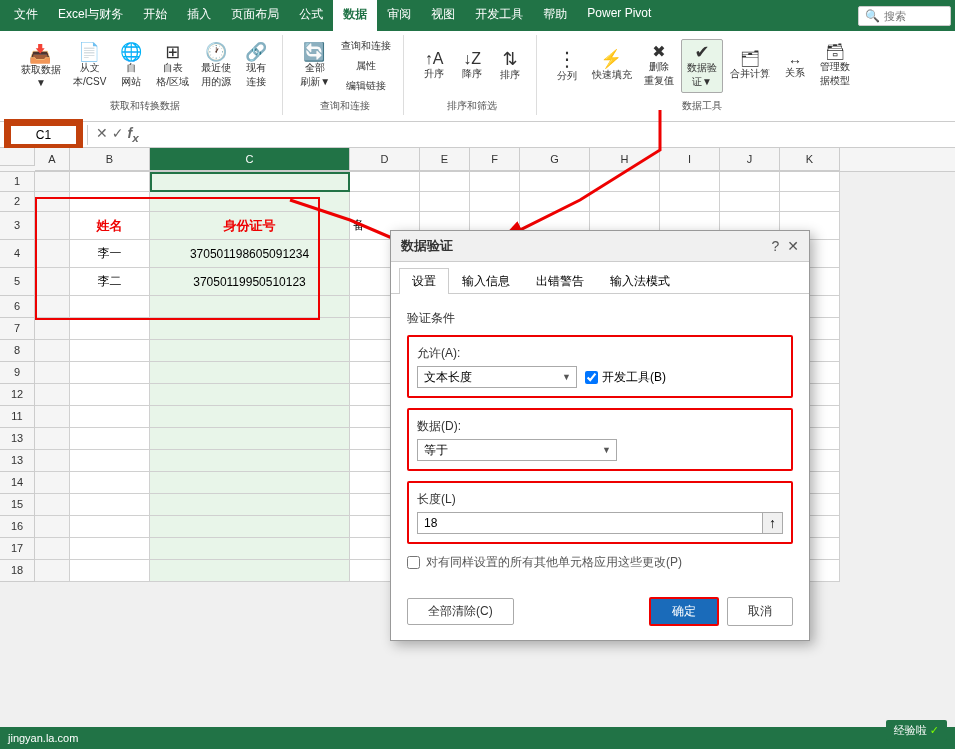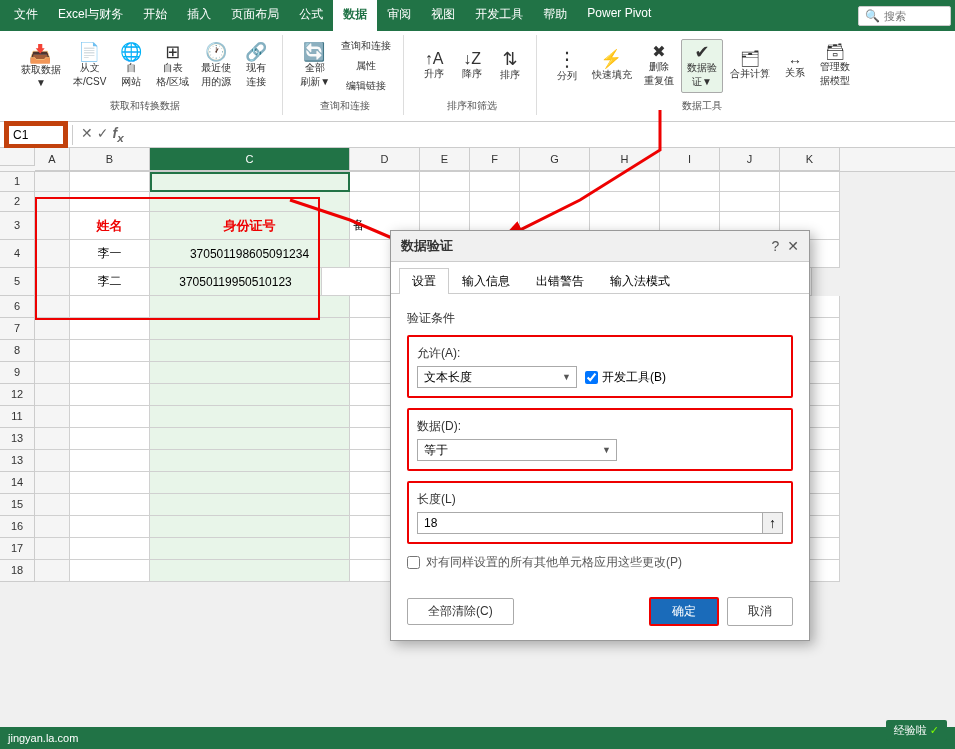--- a/index.html
+++ b/index.html
@@ -17,21 +17,21 @@
     .ribbon-group:last-child { border-right: none; }
     .ribbon-group-title { font-size: 10px; color: #555; margin-top: 4px; text-align: center; }
     .ribbon-buttons { display: flex; gap: 2px; flex: 1; align-items: center; }
     .ribbon-btn { display: flex; flex-direction: column; align-items: center; padding: 3px 5px; cursor: pointer; border-radius: 2px; font-size: 10px; color: #333; min-width: 36px; }
     .ribbon-btn .btn-icon { font-size: 18px; line-height: 1; }
     .ribbon-btn .btn-label { font-size: 10px; text-align: center; white-space: nowrap; }
     .ribbon-btn-sm { display: flex; flex-direction: column; align-items: center; padding: 2px 4px; cursor: pointer; border-radius: 2px; font-size: 10px; color: #333; }
 
     
     .formula-bar { display: flex; align-items: center; background: white; border-bottom: 1px solid #ccc; padding: 2px 4px; height: 26px; }
-    .cell-ref { width: 64px; border: 5px solid #c2410c; padding: 2px 4px; font-size: 12px; text-align: left; }
+    .cell-ref { width: 79px; border: 7px solid #c2410c; padding: 2px 4px; font-size: 12px; text-align: center; }
     .formula-sep { width: 1px; background: #ccc; height: 20px; margin: 0 4px; }
     .formula-icons { display: flex; gap: 4px; padding: 0 4px; color: #666; font-size: 14px; cursor: pointer; }
     .formula-input { flex: 1; border: none; outline: none; font-size: 12px; padding: 2px; }
     .col-headers { display: flex; background: #f5f5f5; border-bottom: 1px solid #ccc; }
     .corner-cell { width: 35px; min-width: 35px; border-right: 1px solid #ccc; border-bottom: 1px solid #ccc; background: #f5f5f5; }
     .col-header { border-right: 1px solid #ccc; border-bottom: 1px solid #ccc; text-align: center; font-size: 11px; color: #333; padding: 2px 0; line-height: 18px; background: #f5f5f5; }
     .col-header.selected { background: #217346; color: white; }
     .row-nums { display: flex; flex-direction: column; background: #f5f5f5; width: 35px; min-width: 35px; }
     .row-num { border-right: 1px solid #ccc; border-bottom: 1px solid #ccc; text-align: center; font-size: 11px; color: #333; line-height: 1; background: #f5f5f5; display: flex; align-items: center; justify-content: center; }
     .grid-row { display: flex; }
@@ -315,21 +315,21 @@
           <div class="cell" style="width:70px;height:28px;"></div>
           <div class="cell" style="width:70px;height:28px;"></div>
           <div class="cell" style="width:60px;height:28px;"></div>
           <div class="cell" style="width:60px;height:28px;"></div>
           <div class="cell" style="width:60px;height:28px;"></div>
         </div>
 
         <div class="grid-row">
           <div class="cell" style="width:35px;min-width:35px;height:28px;background:#f5f5f5;"></div>
           <div class="cell" style="width:80px;height:28px;justify-content:center;">李二</div>
-          <div class="cell selected-col" style="width:172px;height:28px;justify-content:center;">37050119950510123</div>
+          <div class="cell selected-col" style="width:200px;height:28px;justify-content:center;">37050119950510123</div>
           <div class="cell" style="width:70px;height:28px;"></div>
           <div class="cell" style="width:50px;height:28px;"></div>
           <div class="cell" style="width:50px;height:28px;"></div>
           <div class="cell" style="width:70px;height:28px;"></div>
           <div class="cell" style="width:70px;height:28px;"></div>
           <div class="cell" style="width:60px;height:28px;"></div>
           <div class="cell" style="width:60px;height:28px;"></div>
           <div class="cell" style="width:60px;height:28px;"></div>
         </div>
 

